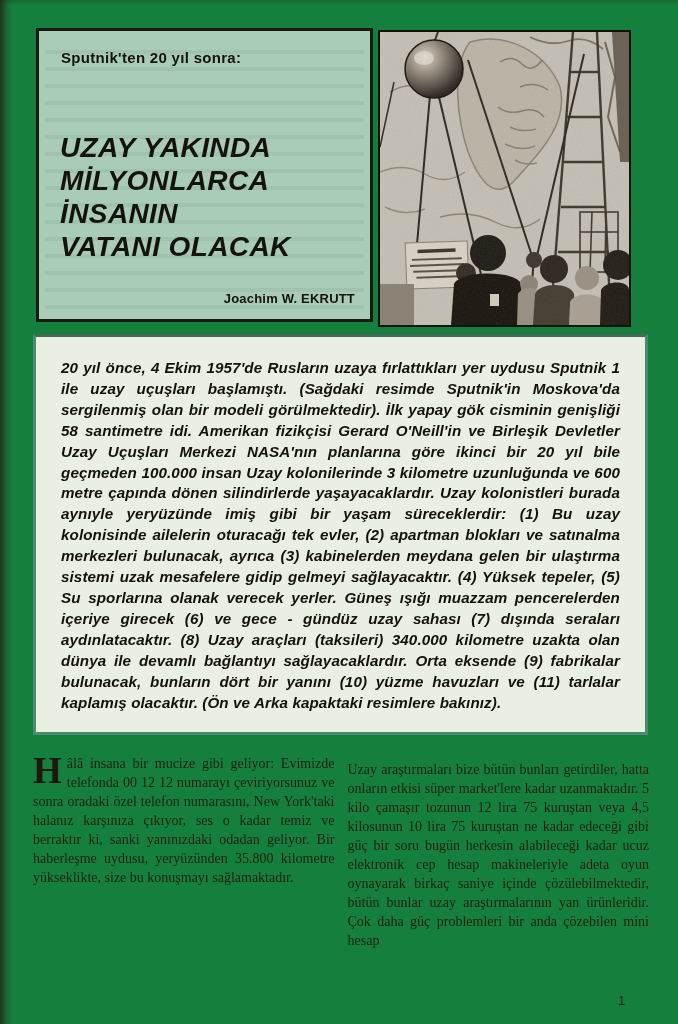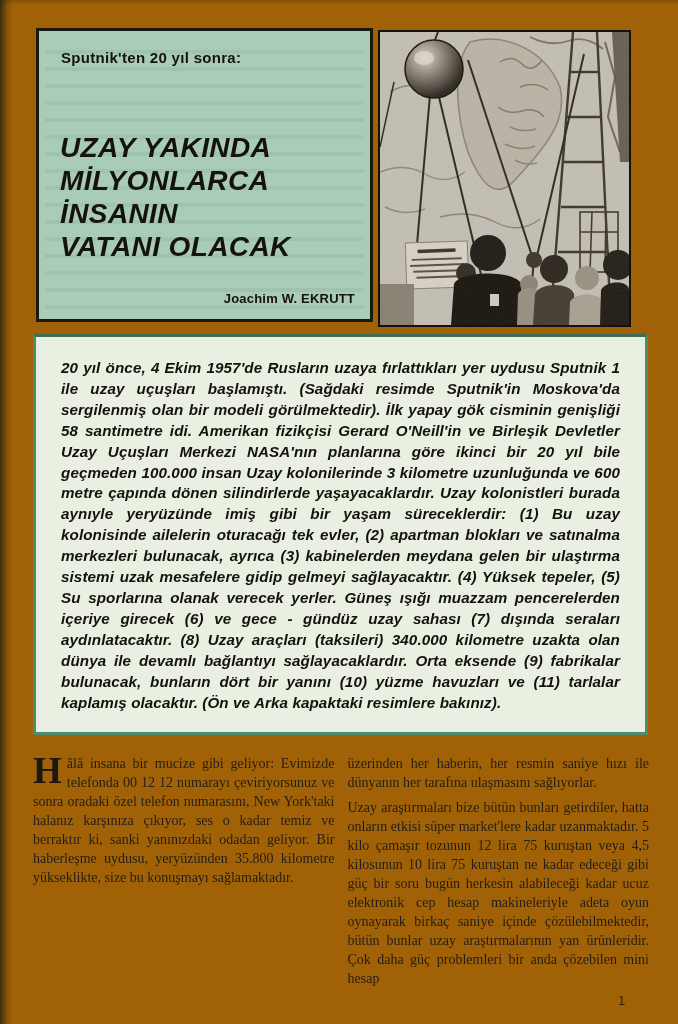--- a/index.html
+++ b/index.html
@@ -1,19 +1,19 @@
 <!DOCTYPE html>
 <html><head>
 <meta charset="utf-8">
 <style>
   html,body{margin:0;padding:0;}
   body{background:#b7b0a0;font-family:"Liberation Serif", serif;}
   .page{
     position:relative;width:678px;height:1024px;margin:0 auto;
-    background:#a16207;overflow:hidden;
+    background:#15803d;overflow:hidden;
     box-shadow:0 0 8px rgba(0,0,0,.4);
   }
   
   .edge-shadow{
     position:absolute;left:0;top:0;width:12px;height:100%;
     background:linear-gradient(to right, rgba(35,30,20,.8), rgba(35,30,20,.25) 55%, rgba(35,30,20,0));
     pointer-events:none;
   }
   .edge-shadow-top{
     position:absolute;left:0;top:0;width:100%;height:5px;
@@ -193,20 +193,19 @@
 
   <div class="lead-box">
     <p class="lead-text">20 yıl önce, 4 Ekim 1957'de Rusların uzaya fırlattıkları yer uydusu Sputnik 1 ile uzay uçuşları başlamıştı. (Sağdaki resimde Sputnik'in Moskova'da sergilenmiş olan bir modeli görülmektedir). İlk yapay gök cisminin genişliği 58 santimetre idi. Amerikan fizikçisi Gerard O'Neill'in ve Birleşik Devletler Uzay Uçuşları Merkezi NASA'nın planlarına göre ikinci bir 20 yıl bile geçmeden 100.000 insan Uzay kolonilerinde 3 kilometre uzunluğunda ve 600 metre çapında dönen silindirlerde yaşayacaklardır. Uzay kolonistleri burada aynıyle yeryüzünde imiş gibi bir yaşam süreceklerdir: (1) Bu uzay kolonisinde ailelerin oturacağı tek evler, (2) apartman blokları ve satınalma merkezleri bulunacak, ayrıca (3) kabinelerden meydana gelen bir ulaştırma sistemi uzak mesafelere gidip gelmeyi sağlayacaktır. (4) Yüksek tepeler, (5) Su sporlarına olanak verecek yerler. Güneş ışığı muazzam pencerelerden içeriye girecek (6) ve gece - gündüz uzay sahası (7) dışında seraları aydınlatacaktır. (8) Uzay araçları (taksileri) 340.000 kilometre uzakta olan dünya ile devamlı bağlantıyı sağlayacaklardır. Orta eksende (9) fabrikalar bulunacak, bunların dört bir yanını (10) yüzme havuzları ve (11) tarlalar kaplamış olacaktır. (Ön ve Arka kapaktaki resimlere bakınız).</p>
   </div>
 
   <div class="article">
     <div class="col">
       <p><span class="drop-cap">H</span><span>âlâ insana bir mucize gibi geliyor: Evimizde telefonda 00 12 12 numarayı çeviriyorsunuz ve sonra oradaki özel telefon numarasını, New York'taki halanız karşınıza çıkıyor, ses o kadar temiz ve berraktır ki, sanki yanınızdaki odadan geliyor. Bir haberleşme uydusu, yeryüzünden 35.800 kilometre yükseklikte, size bu konuşmayı sağlamaktadır.</span></p>
     </div>
     <div class="col">
-      <p>üzerinden her haberin, her resmin saniye hızı ile dünyanın her tarafına ulaşmasını sağlıyorlar.</p>
       <div class="spacer"></div>
       <p>Uzay araştırmaları bize bütün bunları getirdiler, hatta onların etkisi süper market'lere kadar uzanmaktadır. 5 kilo çamaşır tozunun 12 lira 75 kuruştan veya 4,5 kilosunun 10 lira 75 kuruştan ne kadar edeceği gibi güç bir soru bugün herkesin alabileceği kadar ucuz elektronik cep hesap makineleriyle adeta oyun oynayarak birkaç saniye içinde çözülebilmektedir, bütün bunlar uzay araştırmalarının yan ürünleridir. Çok daha güç problemleri bir anda çözebilen mini hesap</p>
     </div>
   </div>
 
   <div class="page-number">1</div>
 </div>
 
 </body></html>

